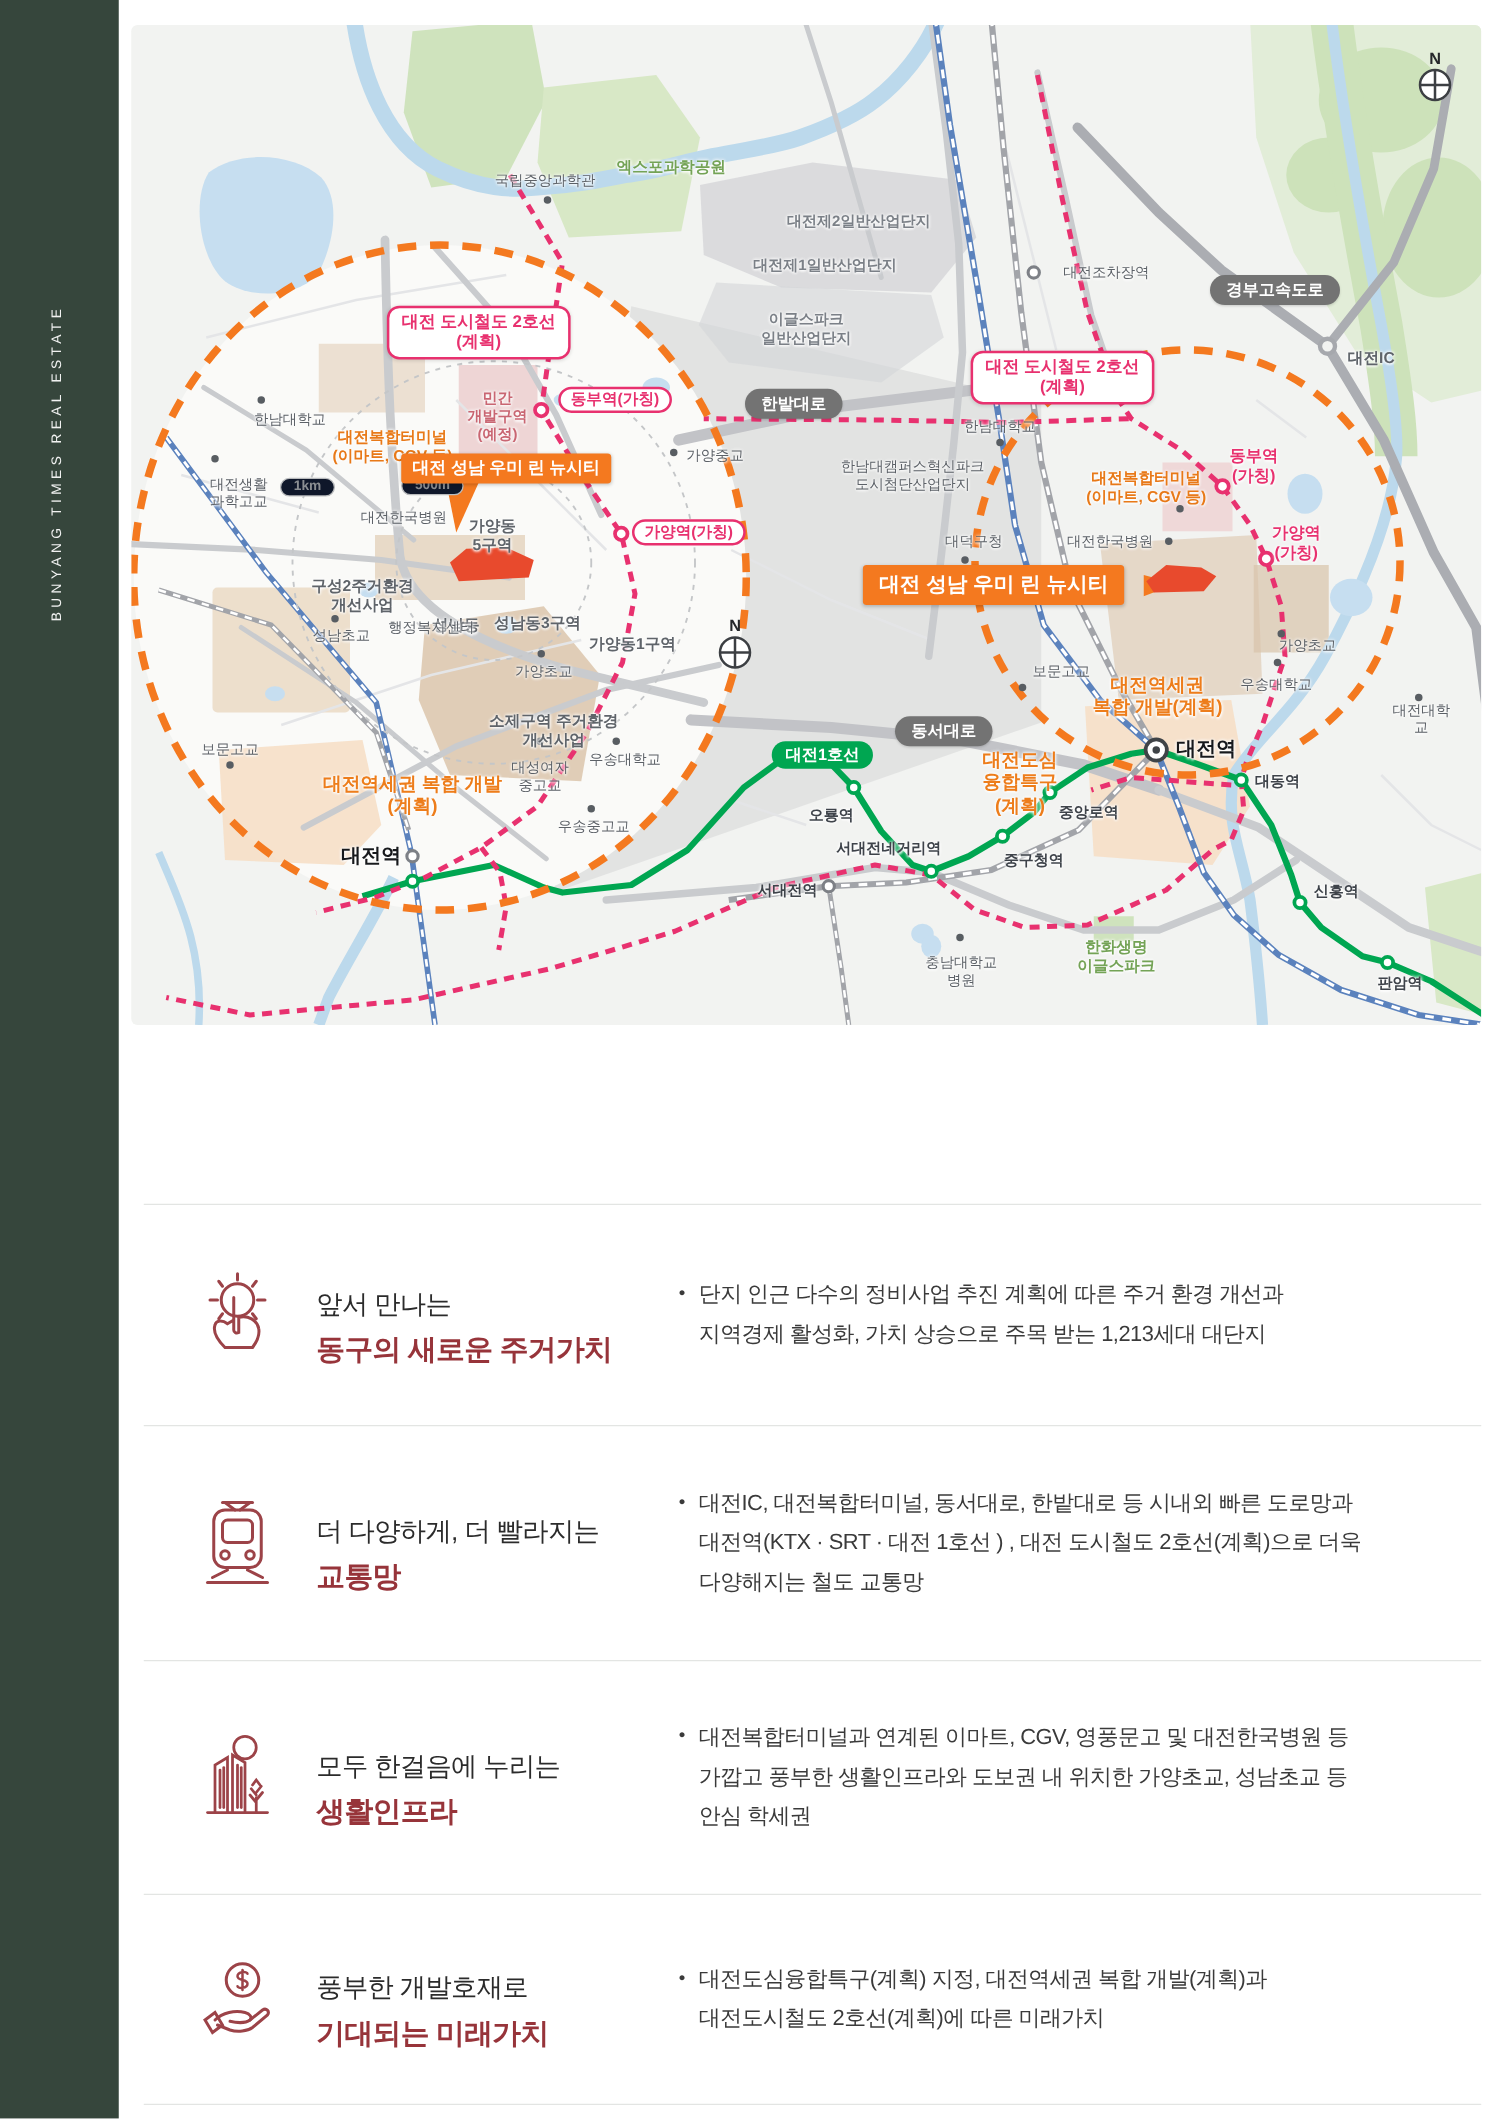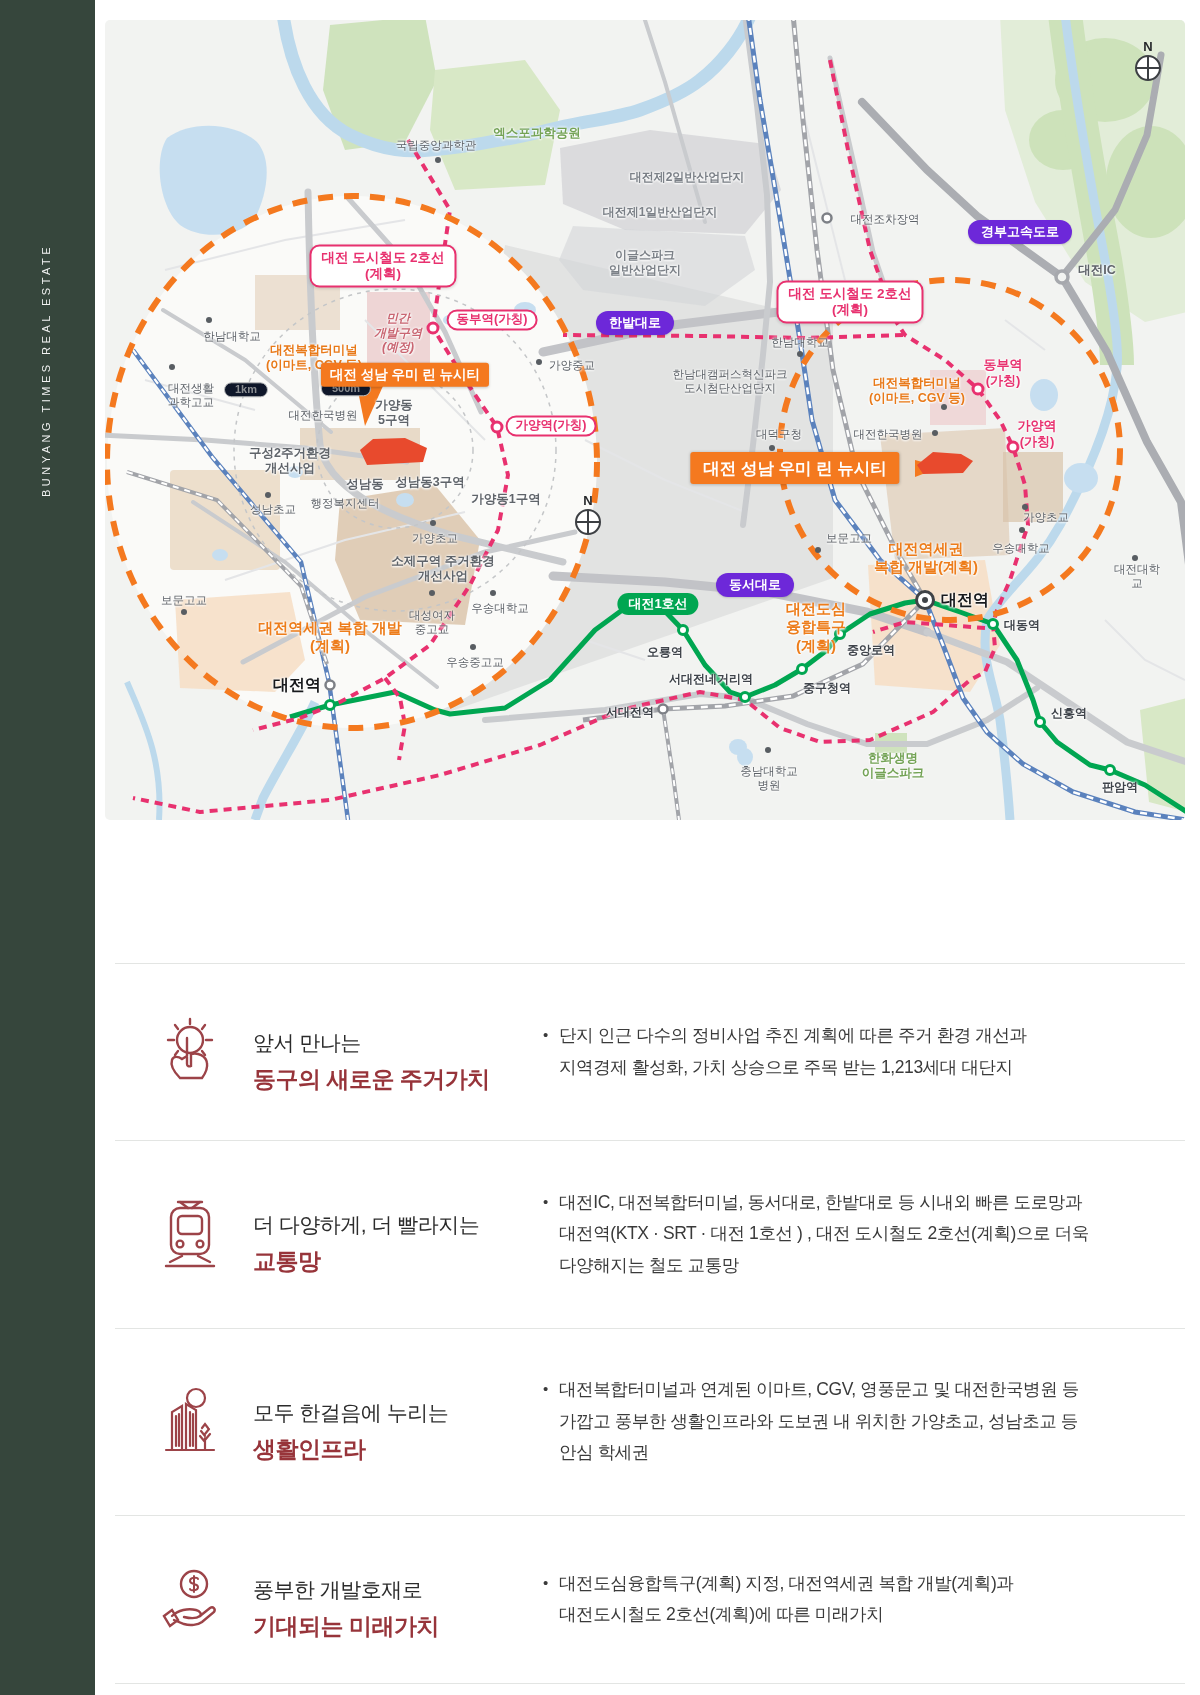--- a/index.html
+++ b/index.html
@@ -16,29 +16,29 @@
 
   
   #map { position:absolute; left:105px; top:20px; width:1080px; height:800px;
     background:#f2f3f1; border-radius:5px; overflow:hidden; }
   #map svg { position:absolute; left:0; top:0; }
   #map-labels { position:absolute; left:0; top:0; width:100%; height:100%; }
   .ml { position:absolute; transform:translate(-50%,-50%); white-space:pre-line; text-align:center;
     line-height:1.22; text-shadow:0 0 3px #fff,0 0 3px #fff,0 1px 2px #fff; pointer-events:none; }
   .place      { font-size:11.5px; color:#5c6167; font-weight:500; }
   .zone       { font-size:12px;   color:#7b8087; font-weight:600; }
-  .zone-dark  { font-size:12.5px; color:#5f646a; font-weight:700; }
+  .zone-dark  { font-size:12.5px; color:#5f646a; font-weight:700;margin-top:16px; }
   .station    { font-size:12px;   color:#3e434a; font-weight:700; }
   .station-lg { font-size:16px;   color:#17191c; font-weight:800; }
   .t-pink     { font-size:13px;   color:#e8316f; font-weight:800; }
   .t-rose     { font-size:12px;   color:#c96672; font-weight:700; }
   .t-green    { font-size:12.5px; color:#74a356; font-weight:800; }
   .t-orange   { font-size:12.5px; color:#e87918; font-weight:800; }
   .t-orange-lg{ font-size:15px;   color:#ed7d1b; font-weight:800; }
-  .pill { background:#6d28d9; color:#fff; font-size:13px; font-weight:700; padding:4px 13px;
+  .pill { background:#737373; color:#fff; font-size:13px; font-weight:700; padding:4px 13px;
     border-radius:15px; text-shadow:none; box-shadow:0 1px 2px rgba(0,0,0,.15); }
   .pill-green { background:#00a651; color:#fff; font-size:13px; font-weight:700; padding:3px 11px;
     border-radius:14px; text-shadow:none; }
   .scale-pill { background:#0f172a; border:1.5px solid #b9bbbd; color:#8b8e92; font-size:11px;
     font-weight:700; padding:0 10px; border-radius:10px; text-shadow:none; }
   .box-pink { background:#fff; border:2.5px solid #e8316f; color:#e8316f; font-size:13.5px;
     font-weight:800; padding:3px 10px; border-radius:10px; text-shadow:none;
     box-shadow:0 1px 3px rgba(0,0,0,.12); }
   .box-pink-sm { background:#fff; border:2.5px solid #e8316f; color:#e8316f; font-size:12.5px;
     font-weight:800; padding:1px 8px; border-radius:12px; text-shadow:none; white-space:nowrap; }
@@ -261,21 +261,21 @@
         <div class="ml pill" style="left: 530px; top: 303px;">한밭대로</div>
         <div class="ml box-pink" style="left: 278px; top: 246px;">대전 도시철도 2호선
 (계획)</div>
         <div class="ml box-pink" style="left: 745px; top: 282px;">대전 도시철도 2호선
 (계획)</div>
         <div class="ml place" style="left: 127px; top: 316px;">한남대학교</div>
         <div class="ml place" style="left: 695px; top: 322px;">한남대학교</div>
         <div class="ml place" style="left: 625px; top: 361px;">한남대캠퍼스혁신파크
 도시첨단산업단지</div>
         <div class="ml box-pink-sm" style="left: 387px; top: 300px;">동부역(가칭)</div>
-        <div class="ml t-rose" style="left: 293px; top: 313px; font-style: italic;">민간
+        <div class="ml t-rose" style="left: 293px; top: 313px;">민간
 개발구역
 (예정)</div>
         <div class="ml place" style="left: 467px; top: 345px;">가양중교</div>
         <div class="ml t-orange" style="left: 209px; top: 338px;">대전복합터미널
 (이마트, CGV 등)</div>
         <div class="ml t-orange" style="left: 812px; top: 371px;">대전복합터미널
 (이마트, CGV 등)</div>
         <div class="ml t-pink" style="left: 898px; top: 353px;">동부역
 (가칭)</div>
         <div class="ml place" style="left: 86px; top: 375px;">대전생활

